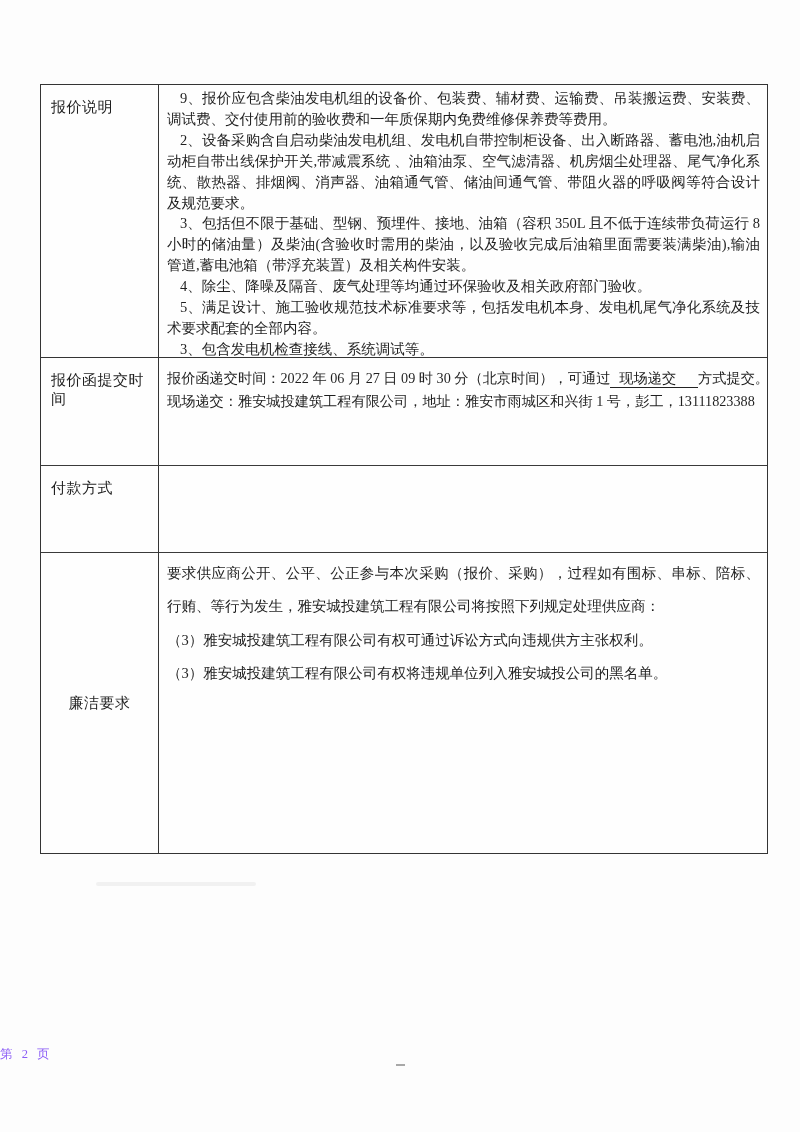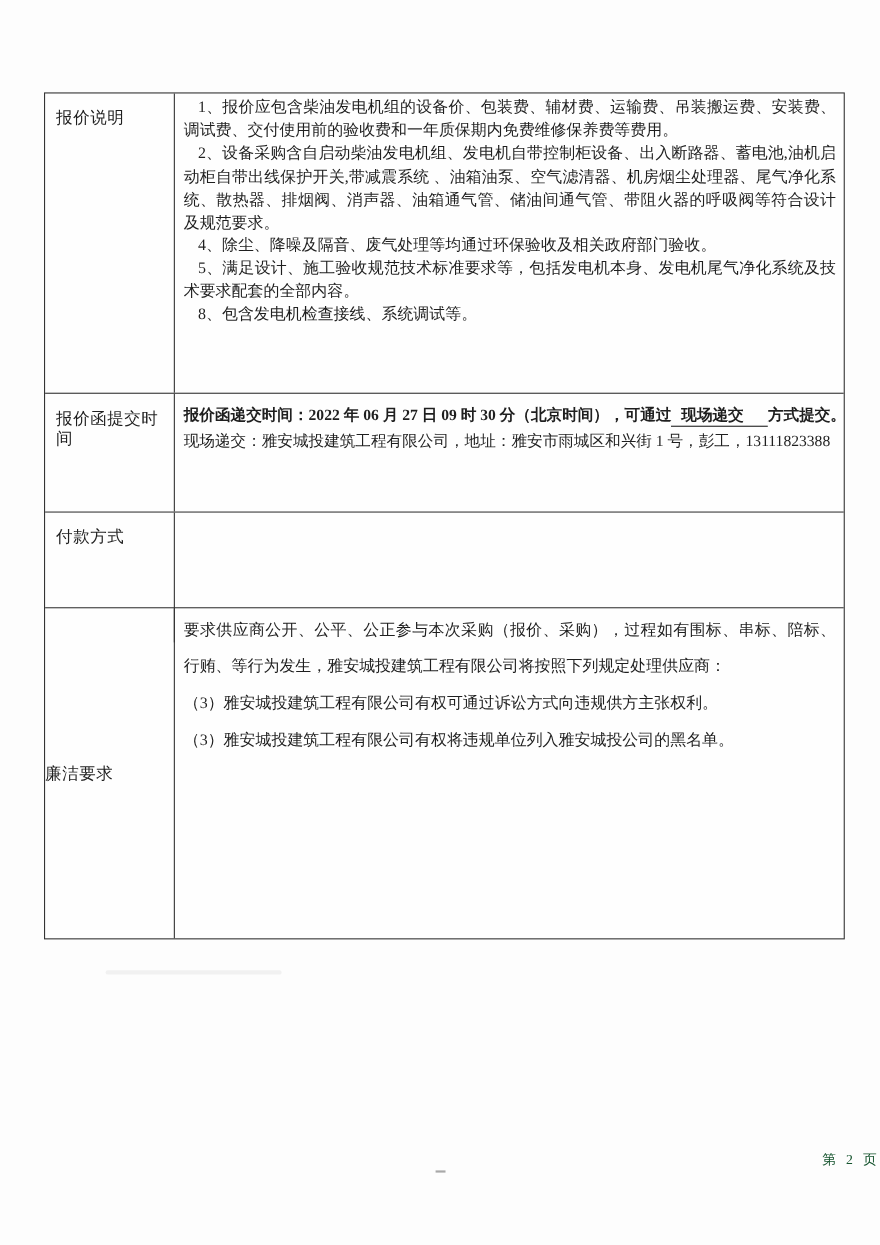--- a/index.html
+++ b/index.html
@@ -30,39 +30,39 @@
     width: 118px;
     flex: 0 0 118px;
     border-right: 1.5px solid #343434;
     font-size: 15px;
     padding: 13px 4px 0 10px;
     letter-spacing: 0.5px;
   }
   .r4 .label-cell {
     display: flex;
     align-items: center;
-    justify-content: flex-start;
+    justify-content: center;
     padding: 0;
   }
   .content-cell {
     flex: 1 1 auto;
     min-width: 0;
     padding: 3px 7px 0 8px;
     overflow: hidden;
   }
 
   .r1 .content-cell p {
     font-size: 14.5px;
     line-height: 20.9px;
     text-align: justify;
     text-indent: 13px;
   }
   .r2 .content-cell { padding-top: 9px; }
   .r2 .content-cell p { font-size: 14.2px; line-height: 23px; white-space: nowrap; }
-  .r2 .bold-line { font-weight: bold; }
+  .r2 .bold-line { font-weight: normal; }
   .underline-slot {
     display: inline-block;
     border-bottom: 1.4px solid #222;
     padding: 0 22px 0 9px;
     line-height: 17px;
   }
   .r3 .content-cell p {
     font-size: 14.5px;
     line-height: 21.5px;
     text-align: justify;
@@ -71,24 +71,24 @@
   .r4 .content-cell p {
     font-size: 14.5px;
     line-height: 33.4px;
     text-align: justify;
   }
 
   .footer {
     position: absolute;
     left: 0; right: 0;
     top: 1046px;
-    text-align: right;
+    text-align: left;
     font-size: 12.5px;
     letter-spacing: 3px;
-    color: #14532d;
+    color: #8b5cf6;
   }
 
   
   .artifact { position: absolute; pointer-events: none; }
   .a1 { left: 297px; top: 85px; width: 126px; height: 7px;
         background: #9a9a9a; opacity: .22; border-radius: 3px; transform: rotate(-.6deg); }
   .a2 { left: 481px; top: 356px; width: 44px; height: 6px;
         background: #9a9a9a; opacity: .25; border-radius: 2px; }
   .a3 { left: 236px; top: 210px; width: 3px; height: 44px;
         background: #8a8a8a; opacity: .16; }
@@ -106,25 +106,26 @@
   <div class="artifact a3"></div>
   <div class="artifact a5"></div>
 
   <div class="doc-table">
 
     <div class="t-row r1">
       <div class="label-cell">
         <span>报价说明</span>
       </div>
       <div class="content-cell">
-        <p>1、报价应包含柴油发电机组的设备价、包装费、辅材费、运输费、吊装搬运费、安装费、调试费、交付使用前的验收费和一年质保期内免费维修保养费等费用。</p>
+        <p>9、报价应包含柴油发电机组的设备价、包装费、辅材费、运输费、吊装搬运费、安装费、调试费、交付使用前的验收费和一年质保期内免费维修保养费等费用。</p>
         <p>2、设备采购含自启动柴油发电机组、发电机自带控制柜设备、出入断路器、蓄电池,油机启动柜自带出线保护开关,带减震系统 、油箱油泵、空气滤清器、机房烟尘处理器、尾气净化系统、散热器、排烟阀、消声器、油箱通气管、储油间通气管、带阻火器的呼吸阀等符合设计及规范要求。</p>
+        <p>3、包括但不限于基础、型钢、预埋件、接地、油箱（容积 350L 且不低于连续带负荷运行 8 小时的储油量）及柴油(含验收时需用的柴油，以及验收完成后油箱里面需要装满柴油),输油管道,蓄电池箱（带浮充装置）及相关构件安装。</p>
         <p>4、除尘、降噪及隔音、废气处理等均通过环保验收及相关政府部门验收。</p>
         <p>5、满足设计、施工验收规范技术标准要求等，包括发电机本身、发电机尾气净化系统及技术要求配套的全部内容。</p>
-        <p>8、包含发电机检查接线、系统调试等。</p>
+        <p>3、包含发电机检查接线、系统调试等。</p>
 
       </div>
     </div>
 
     <div class="t-row r2">
       <div class="label-cell">
         <span>报价函提交时间</span>
       </div>
       <div class="content-cell">
         <p class="bold-line"><span>报价函递交时间：2022 年 06 月 27 日 09 时 30 分（北京时间），可通过</span><span class="underline-slot">现场递交</span><span>方式提交。</span></p>

